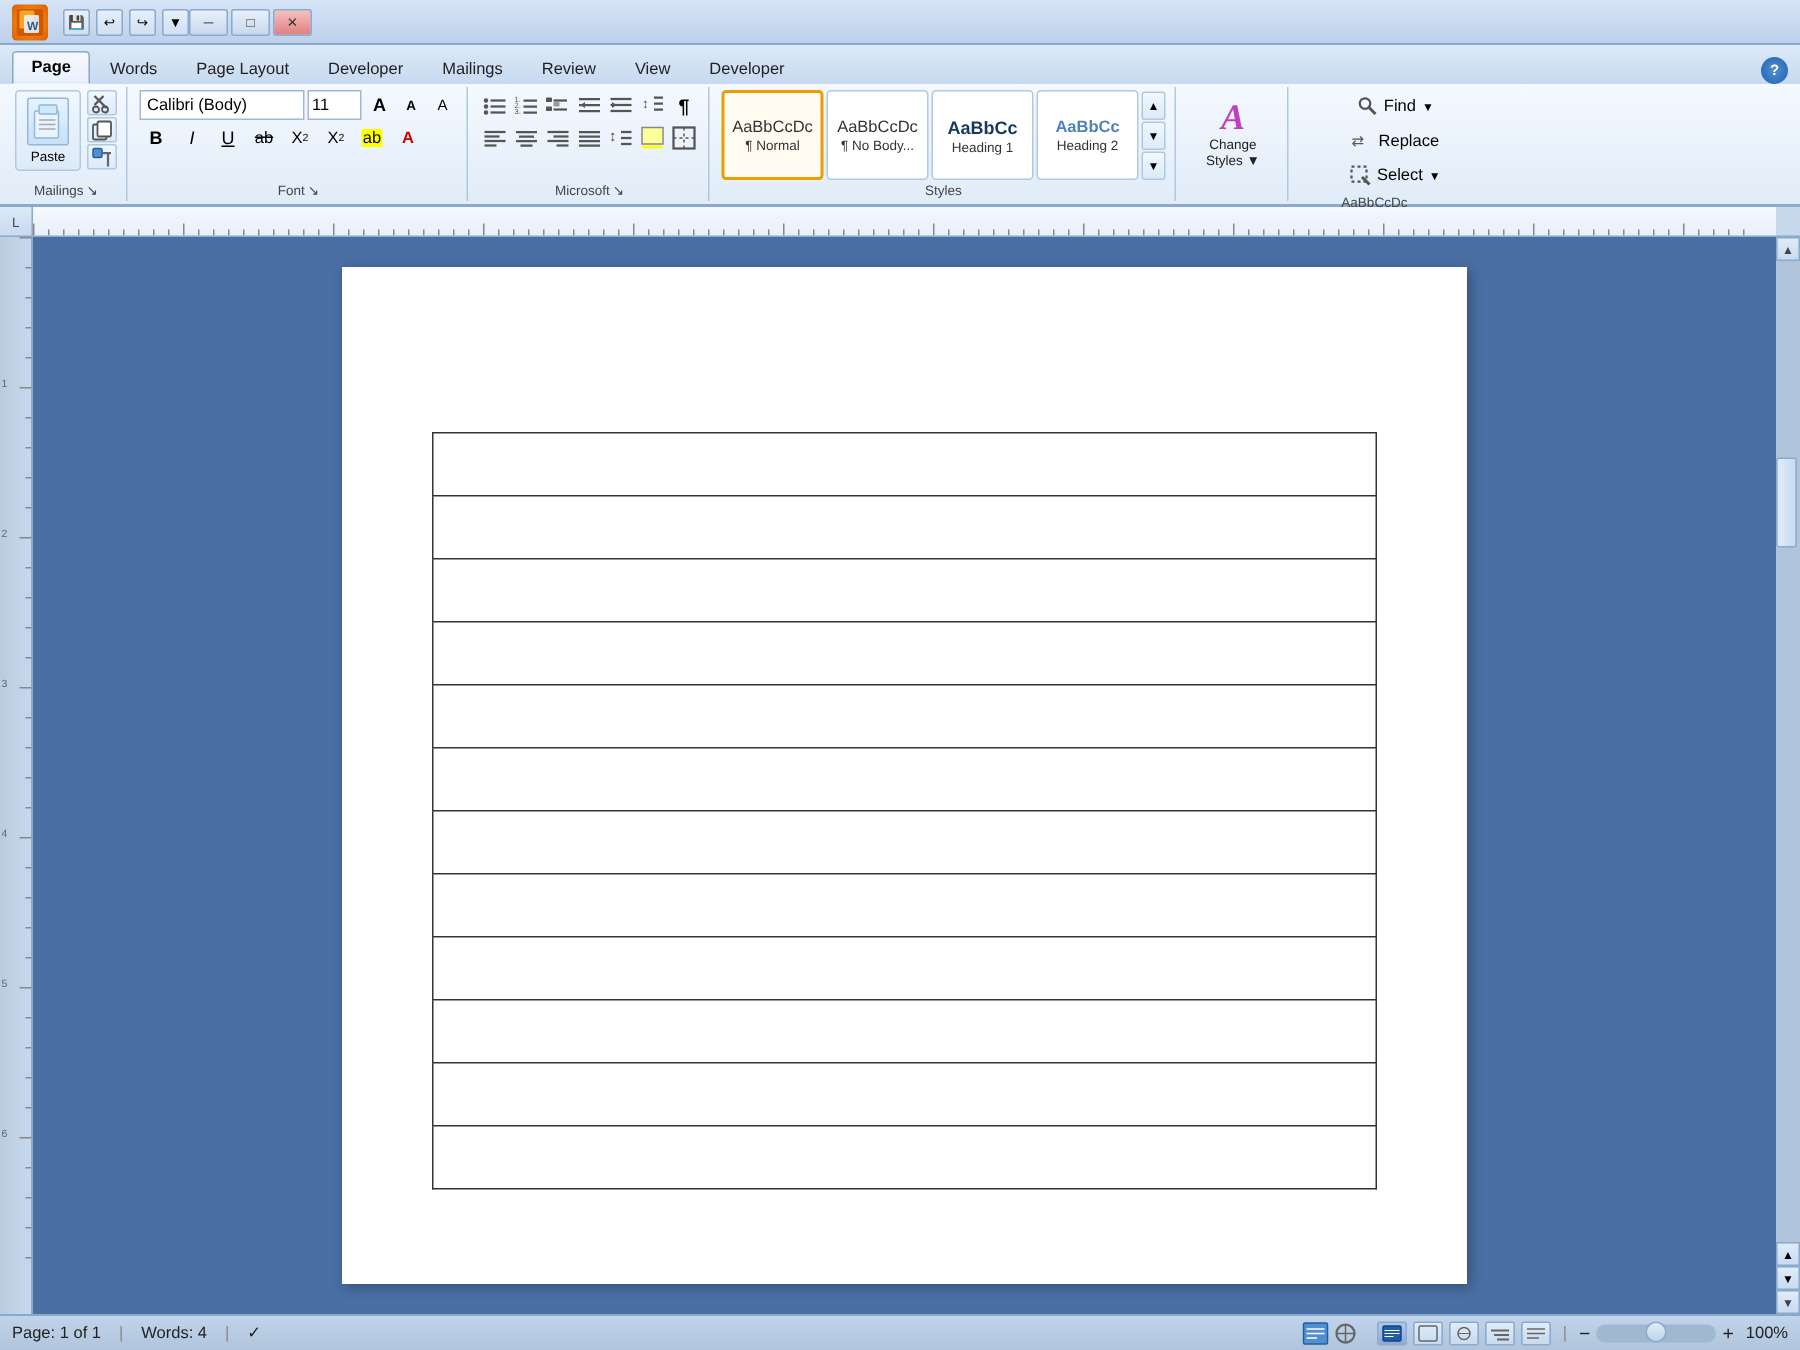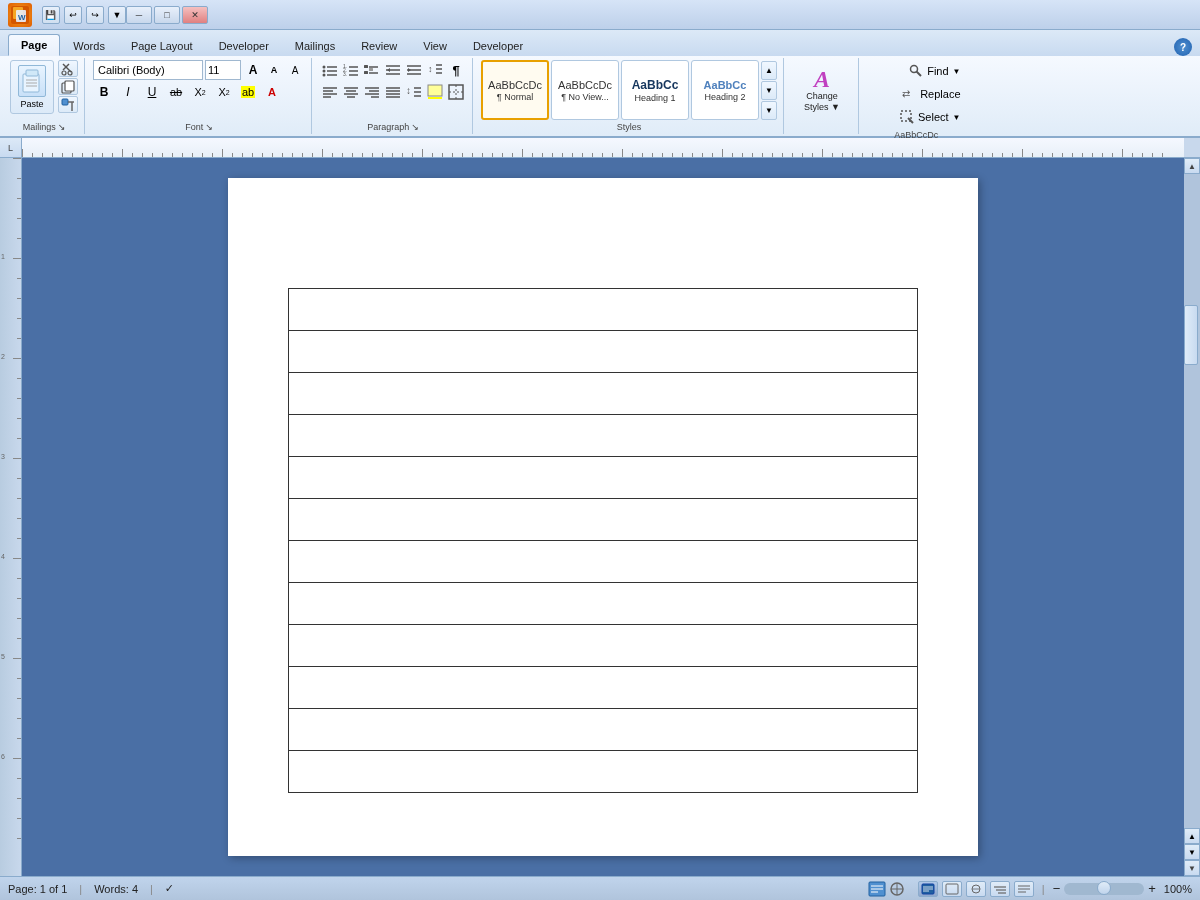--- a/index.html
+++ b/index.html
@@ -635,35 +635,35 @@
         <div class="icon-btn">
           <svg width="16" height="16" viewBox="0 0 16 16">
             <rect x="1" y="1" width="14" height="14" fill="none" stroke="#555" stroke-width="1.5"></rect>
             <line x1="8" y1="1" x2="8" y2="15" stroke="#555" stroke-width="1" stroke-dasharray="2,2"></line>
             <line x1="1" y1="8" x2="15" y2="8" stroke="#555" stroke-width="1" stroke-dasharray="2,2"></line>
           </svg>
         </div>
       </div>
     </div>
     <div class="ribbon-group-label">
-      <span>Paragraph</span>
+      <span>Microsoft</span>
       <span style="cursor:pointer;">↘</span>
     </div>
   </div>
 
   <div class="ribbon-group" id="styles-group">
     <div class="ribbon-group-content">
       <div class="styles-container">
         <div class="style-item active">
           <div class="style-preview" style="font-size:11px;color:#333;">AaBbCcDc</div>
           <div style="font-size:9px;color:#333;">¶ Normal</div>
         </div>
         <div class="style-item">
           <div class="style-preview" style="font-size:11px;color:#333;">AaBbCcDc</div>
-          <div style="font-size:9px;color:#333;">¶ No View...</div>
+          <div style="font-size:9px;color:#333;">¶ No Body...</div>
         </div>
         <div class="style-item">
           <div class="style-preview" style="font-size:12px;color:#17375e;font-weight:bold;">AaBbCc</div>
           <div style="font-size:9px;color:#333;">Heading 1</div>
         </div>
         <div class="style-item">
           <div class="style-preview" style="font-size:11px;color:#4f81bd;font-weight:bold;">AaBbCc</div>
           <div style="font-size:9px;color:#333;">Heading 2</div>
         </div>
       </div>
@@ -684,21 +684,21 @@
         <div class="change-styles-icon" style="color:#c040c0;font-family:serif;font-size:24px;font-weight:bold;font-style:italic;">A</div>
         <div class="change-styles-label" style="font-size:9px;text-align:center;line-height:1.2;">Change<br>Styles ▼</div>
       </div>
     </div>
     <div class="ribbon-group-label">
       <span>&nbsp;</span>
     </div>
   </div>
 
   <div class="ribbon-group" id="editing-group">
-    <div class="ribbon-group-content" style="flex-direction:column;gap:1px;align-items:flex-end;margin-left:28px;">
+    <div class="ribbon-group-content" style="flex-direction:column;gap:1px;align-items:center;margin-left:28px;">
       <div class="editing-btn">
         <svg width="14" height="14" viewBox="0 0 14 14">
           <circle cx="5" cy="5" r="3.5" fill="none" stroke="#555" stroke-width="1.5"></circle>
           <line x1="7.5" y1="7.5" x2="12" y2="12" stroke="#555" stroke-width="2"></line>
         </svg>
         <span>Find</span>
         <span style="font-size:8px;">▼</span>
       </div>
       <div class="editing-btn">
         <svg width="14" height="14" viewBox="0 0 14 14">

